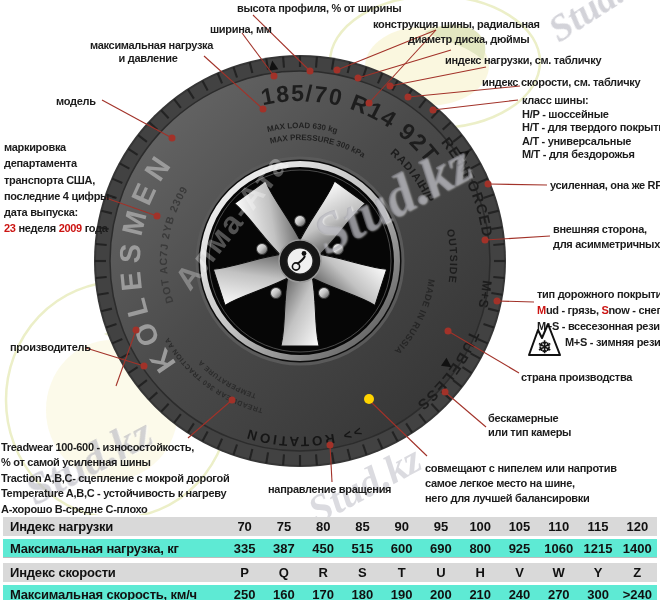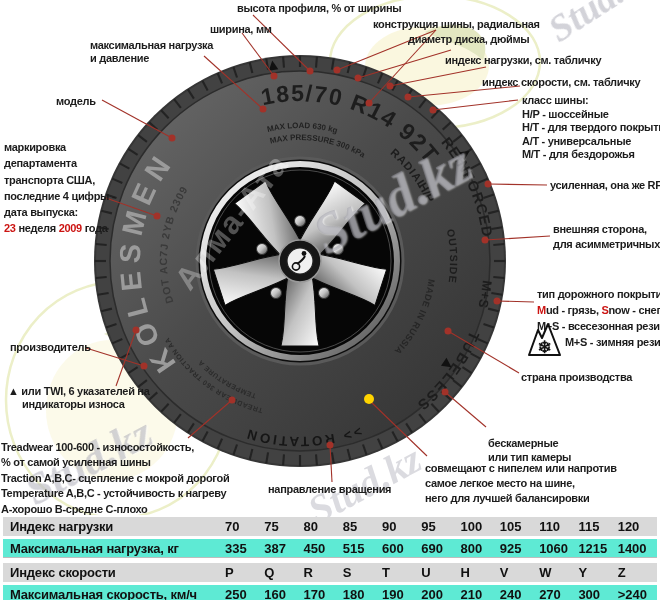--- a/index.html
+++ b/index.html
@@ -8,30 +8,30 @@
   .canvas *{box-sizing:border-box;}
   svg text{font-family:"Liberation Sans",sans-serif;font-weight:bold;}
   #scene{position:absolute;left:0;top:0;z-index:1;}
   .wmtext{position:absolute;z-index:2;font-family:"Liberation Serif",serif;font-style:italic;
           font-weight:bold;color:rgba(145,145,160,0.40);pointer-events:none;
           transform-origin:left top;text-shadow:1px 1px 2px rgba(255,255,255,0.55);white-space:nowrap;}
   #callouts{position:absolute;left:0;top:0;z-index:3;pointer-events:none;}
   .lbl{position:absolute;z-index:4;font-size:11px;line-height:1.22;font-weight:bold;
        color:#1c1c1c;letter-spacing:-0.3px;white-space:nowrap;}
   .red{color:#cc1412;}
-  .center{}
+  .center{text-align:center;}
   .wicon{position:absolute;z-index:4;}
   .tables{position:absolute;left:3px;right:3px;top:517px;z-index:5;}
   .trow{display:flex;align-items:center;height:19px;font-size:13px;font-weight:bold;color:#111;}
   .trow.gray{background:#d9d9d9;}
   .trow.white{background:#5eead4;border-bottom:1.5px solid #bdbdbd;}
   .tgap{height:3px;}
   .tsep{height:5px;}
   .tlabel{width:222px;padding-left:7px;letter-spacing:-0.2px;}
-  .tcell{flex:1;}
+  .tcell{flex:1;text-align:center;}
 </style>
 </head>
 <body>
 
 <div class="canvas">
 
   <svg id="scene" width="660" height="515" viewBox="0 0 660 515">
     <defs>
       <linearGradient id="swGrad" x1="0" y1="0" x2="1" y2="1">
         <stop offset="0" stop-color="#6d6d6d"></stop>
@@ -294,24 +294,20 @@
     <div>маркировка</div>
     <div>департамента</div>
     <div>транспорта США,</div>
     <div>последние 4 цифры -</div>
     <div>дата выпуска:</div>
     <div><span class="red">23</span><span> неделя </span><span class="red">2009</span><span> года</span></div>
   </div>
 
   <div class="lbl" style="left:10px;top:341px">производитель</div>
 
-  <div class="lbl" style="left:8px;top:385px">
-    <div><span>▲</span><span> или TWI, 6 указателей на</span></div>
-    <div style="padding-left:14px">индикаторы износа</div>
-  </div>
 
   <div class="lbl" style="left:1px;top:440px;line-height:15.4px">
     <div>Treadwear 100-600 - износостойкость,</div>
     <div>% от самой усиленная шины</div>
     <div>Traction A,B,C- сцепление с мокрой дорогой</div>
     <div>Temperature A,B,C - устойчивость к нагреву</div>
     <div>A-хорошо B-средне C-плохо</div>
   </div>
 
   <div class="lbl" style="left:268px;top:483px">направление вращения</div>
@@ -338,21 +334,21 @@
   </div>
 
   <svg class="wicon" style="left:526px;top:321px" width="37" height="37" viewBox="0 0 37 37">
     <path d="M3,34 L12,9 L16,17 L22,3 L34,34 Z" fill="#fff" stroke="#111" stroke-width="2" stroke-linejoin="round"></path>
     <text x="18.5" y="32" font-size="17" text-anchor="middle" fill="#111">❄</text>
   </svg>
   <div class="lbl" style="left:565px;top:336px">M+S - зимняя резина</div>
 
   <div class="lbl" style="left:521px;top:371px">страна производства</div>
 
-  <div class="lbl" style="left:488px;top:436px;line-height:14px">
+  <div class="lbl" style="left:488px;top:411px;line-height:14px">
     <div>бескамерные</div>
       <div>или тип камеры</div>
   </div>
 
   <div class="lbl" style="left:425px;top:461px;line-height:15px">
     <div>совмещают с нипелем или напротив</div>
     <div>самое легкое место на шине,</div>
     <div>него для лучшей балансировки</div>
   </div>
 

